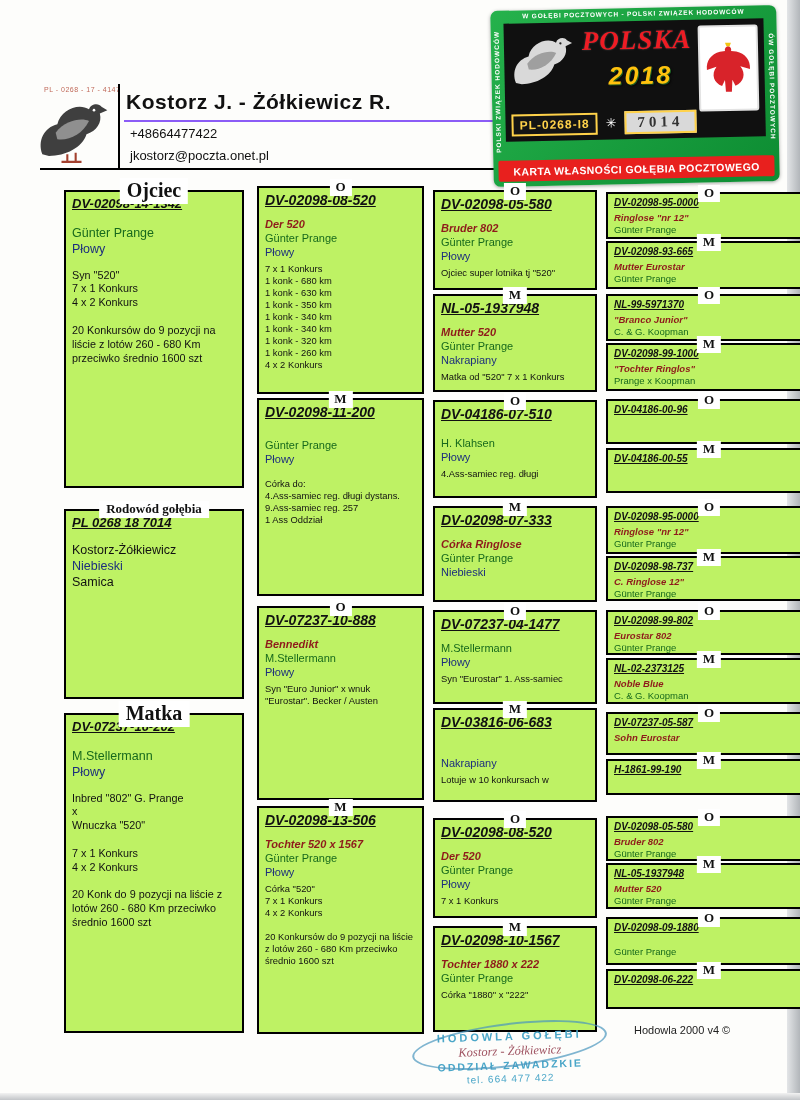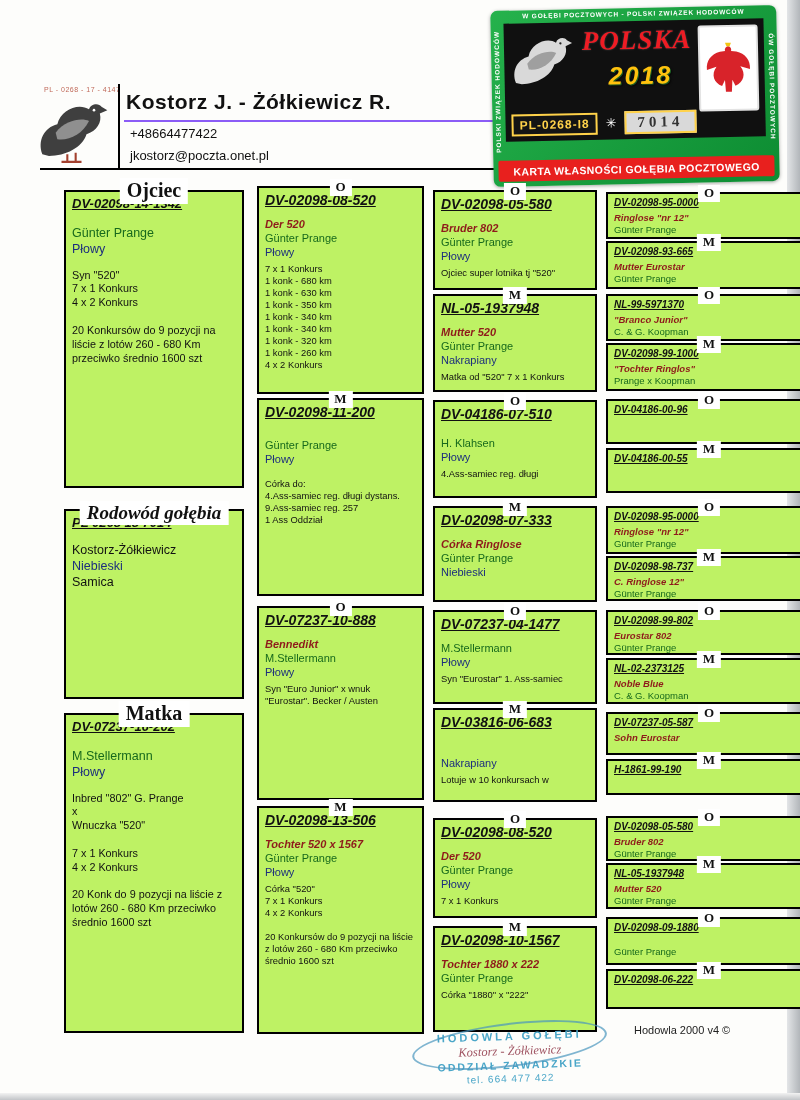--- a/index.html
+++ b/index.html
@@ -48,21 +48,21 @@
   .sticker-banner{position:absolute;left:5px;right:5px;bottom:5px;height:21px;background:#e8201e;
     color:#fff;font-weight:bold;font-size:10.5px;display:flex;align-items:center;justify-content:center;
     letter-spacing:.4px;white-space:nowrap;border-radius:2px;}
 
   
   .pbox{position:absolute;border:2px solid #000;background:#bef264;padding:4px 6px;line-height:1.28;margin-left:34px;}
   .tag{position:absolute;top:-9px;left:50%;transform:translateX(-50%);background:#fff;padding:0 6px;
     font-family:"Liberation Serif",serif;font-weight:bold;font-size:13px;}
   .sec-title{position:absolute;top:-14px;left:50%;transform:translateX(-50%);background:#fff;
     padding:0 7px;font-family:"Liberation Serif",serif;font-weight:bold;font-size:20px;white-space:nowrap;}
-  .sec-title.small{font-size:19px;top:-10px;font-style:italic;}
+  .sec-title.small{font-size:13px;top:-10px;}
   .ring{font-weight:bold;font-style:italic;text-decoration:underline;font-size:14px;}
   .name{color:#8e1b1b;font-weight:bold;font-style:italic;font-size:11px;}
   .breeder{color:#17691c;font-size:11px;}
   .pcolor{color:#1c2e7d;font-size:11px;}
   .details{font-size:9.4px;white-space:pre-line;margin-top:4px;color:#111;}
 
   .g1 .ring{font-size:13px;margin-bottom:12px;}
   .g1 .breeder,.g1 .pcolor,.g1 .owner,.g1 .sex{font-size:12.5px;}
   .g1 .details{font-size:10.8px;margin-top:12px;}
   #subject-box .ring{margin-bottom:10px;}

